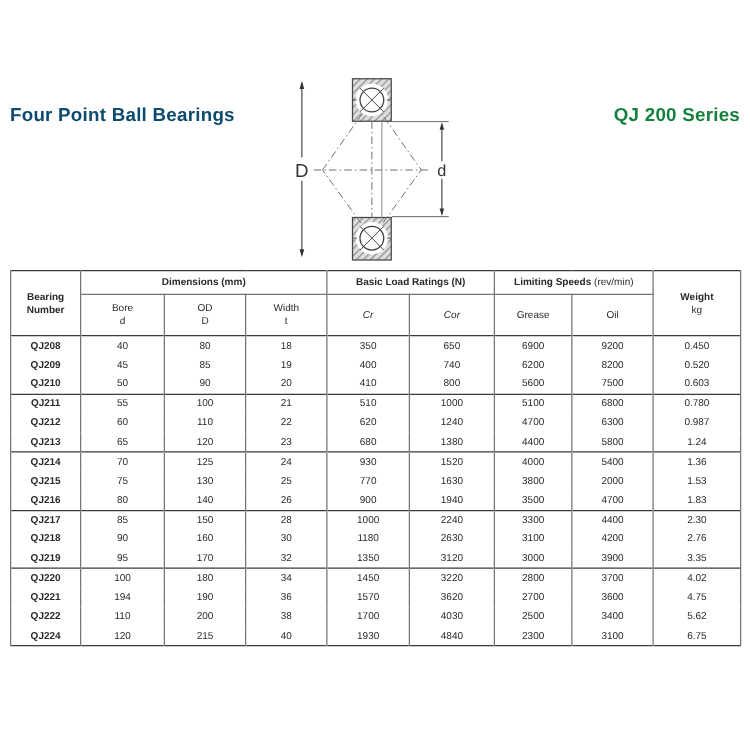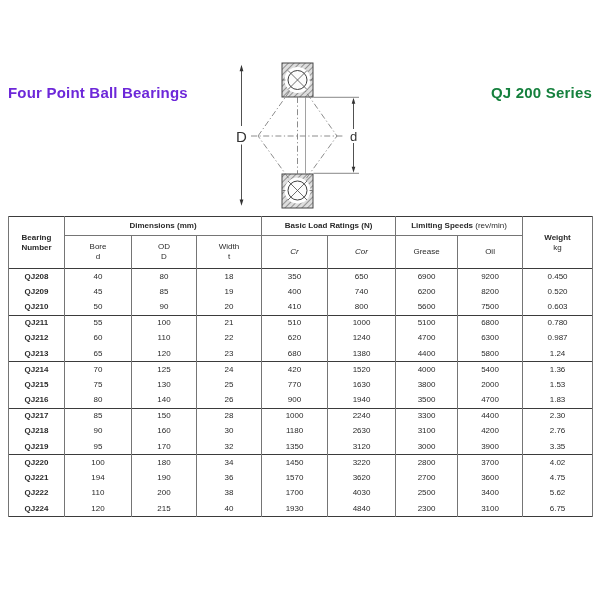--- a/index.html
+++ b/index.html
@@ -7,21 +7,21 @@
     width: 600px; height: 600px;
     background: #ffffff;
     font-family: "Liberation Sans", sans-serif;
     color: #262626;
     overflow: hidden;
   }
   .sheet { position: relative; width: 600px; height: 600px; background: #fff; }
 
   .page-title {
     position: absolute; left: 8px; top: 84px;
-    font-size: 15px; font-weight: bold; color: #6d28d9;
+    font-size: 15px; font-weight: bold; color: #0c4a6e;
     letter-spacing: 0.2px;
   }
   .series-title {
     position: absolute; right: 8px; top: 84px;
     font-size: 15px; font-weight: bold; color: #15803d;
     letter-spacing: 0.2px;
   }
   .diagram { position: absolute; left: 225px; top: 55px; }
   .diagram text { font-family: "Liberation Sans", sans-serif; fill: #333; }
 
@@ -233,21 +233,21 @@
           <td>1380</td>
           <td>4400</td>
           <td>5800</td>
           <td>1.24</td>
         </tr>
         <tr class="group-start">
           <td class="bearing">QJ214</td>
           <td>70</td>
           <td>125</td>
           <td>24</td>
-          <td>420</td>
+          <td>930</td>
           <td>1520</td>
           <td>4000</td>
           <td>5400</td>
           <td>1.36</td>
         </tr>
         <tr>
           <td class="bearing">QJ215</td>
           <td>75</td>
           <td>130</td>
           <td>25</td>

